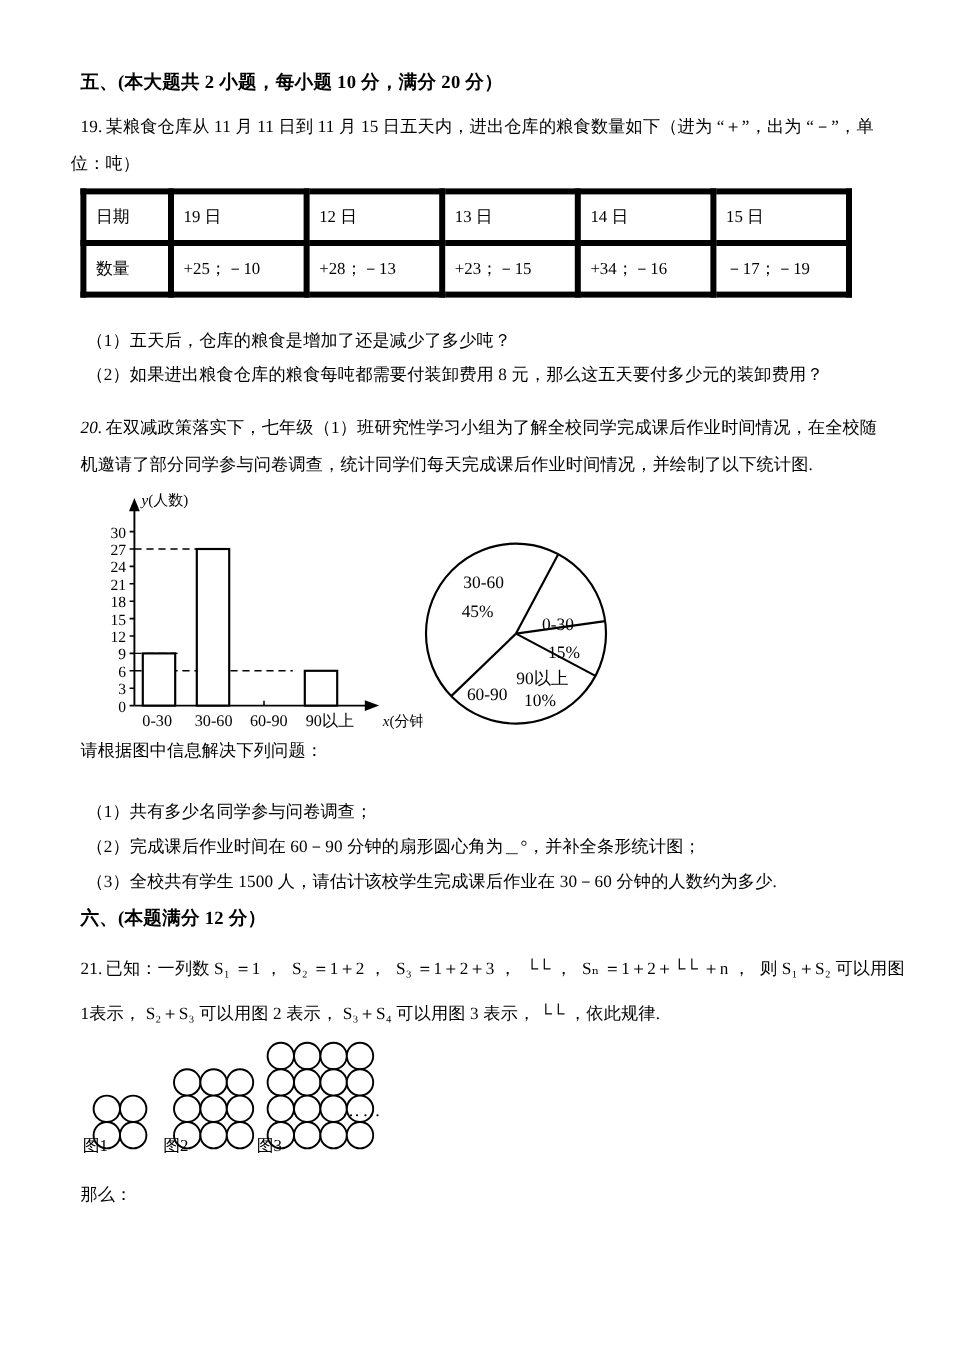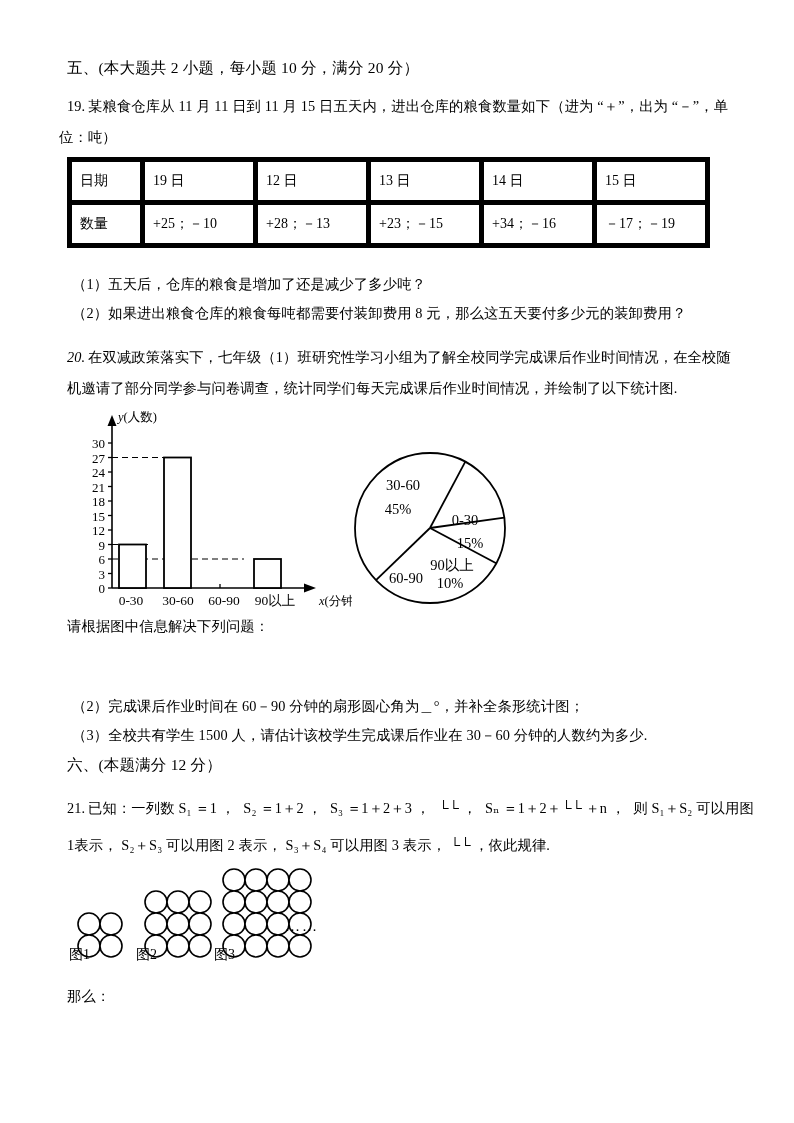--- a/index.html
+++ b/index.html
@@ -16,21 +16,21 @@
     overflow: hidden;
   }
   .page {
     position: absolute;
     left: 0; top: 0;
     width: 794px;
     height: 1123px;
   }
   .sec-head {
     position: absolute;
-    font-weight: normal;
+    font-weight: bold;
     font-size: 15.5px;
     letter-spacing: 0.2px;
     white-space: nowrap;
   }
   .ptext {
     position: absolute;
     font-size: 14.3px;
     line-height: 26px;
     white-space: nowrap;
     letter-spacing: 0.15px;
@@ -207,20 +207,21 @@
         <text x="125" y="85">0-30</text>
         <text x="130" y="108">15%</text>
         <text x="112" y="130">90以上</text>
         <text x="110" y="148">10%</text>
         <text x="66" y="143">60-90</text>
       </g>
     </svg>
   </div>
 
   <div class="ptext" style="left:67px; top:613px;">请根据图中信息解决下列问题：</div>
+  <div class="ptext" style="left:72px; top:664px;">（1）共有多少名同学参与问卷调查；</div>
   <div class="ptext" style="left:72px; top:693px;">（2）完成课后作业时间在 60－90 分钟的扇形圆心角为＿°，并补全条形统计图；</div>
   <div class="ptext" style="left:72px; top:722px;">（3）全校共有学生 1500 人，请估计该校学生完成课后作业在 30－60 分钟的人数约为多少.</div>
 
   <div class="sec-head" style="left:67px; top:755px;">六、(本题满分 12 分）</div>
 
   <div class="ptext" style="left:67px; top:795px;">21.</div>
 
   <div class="ptext" style="left:88px; top:795px;">
     <span>已知：一列数 </span><span>S₁ ＝1 ，</span><span style="display:inline-block;width:8px"></span><span>S₂ ＝1＋2 ，</span><span style="display:inline-block;width:8px"></span><span>S₃ ＝1＋2＋3 ，</span><span style="display:inline-block;width:8px"></span><span>└└ ，</span><span style="display:inline-block;width:8px"></span><span>Sₙ ＝1＋2＋└└ ＋n ，</span><span style="display:inline-block;width:8px"></span><span>则 S₁＋S₂ 可以用图</span>
   </div>

